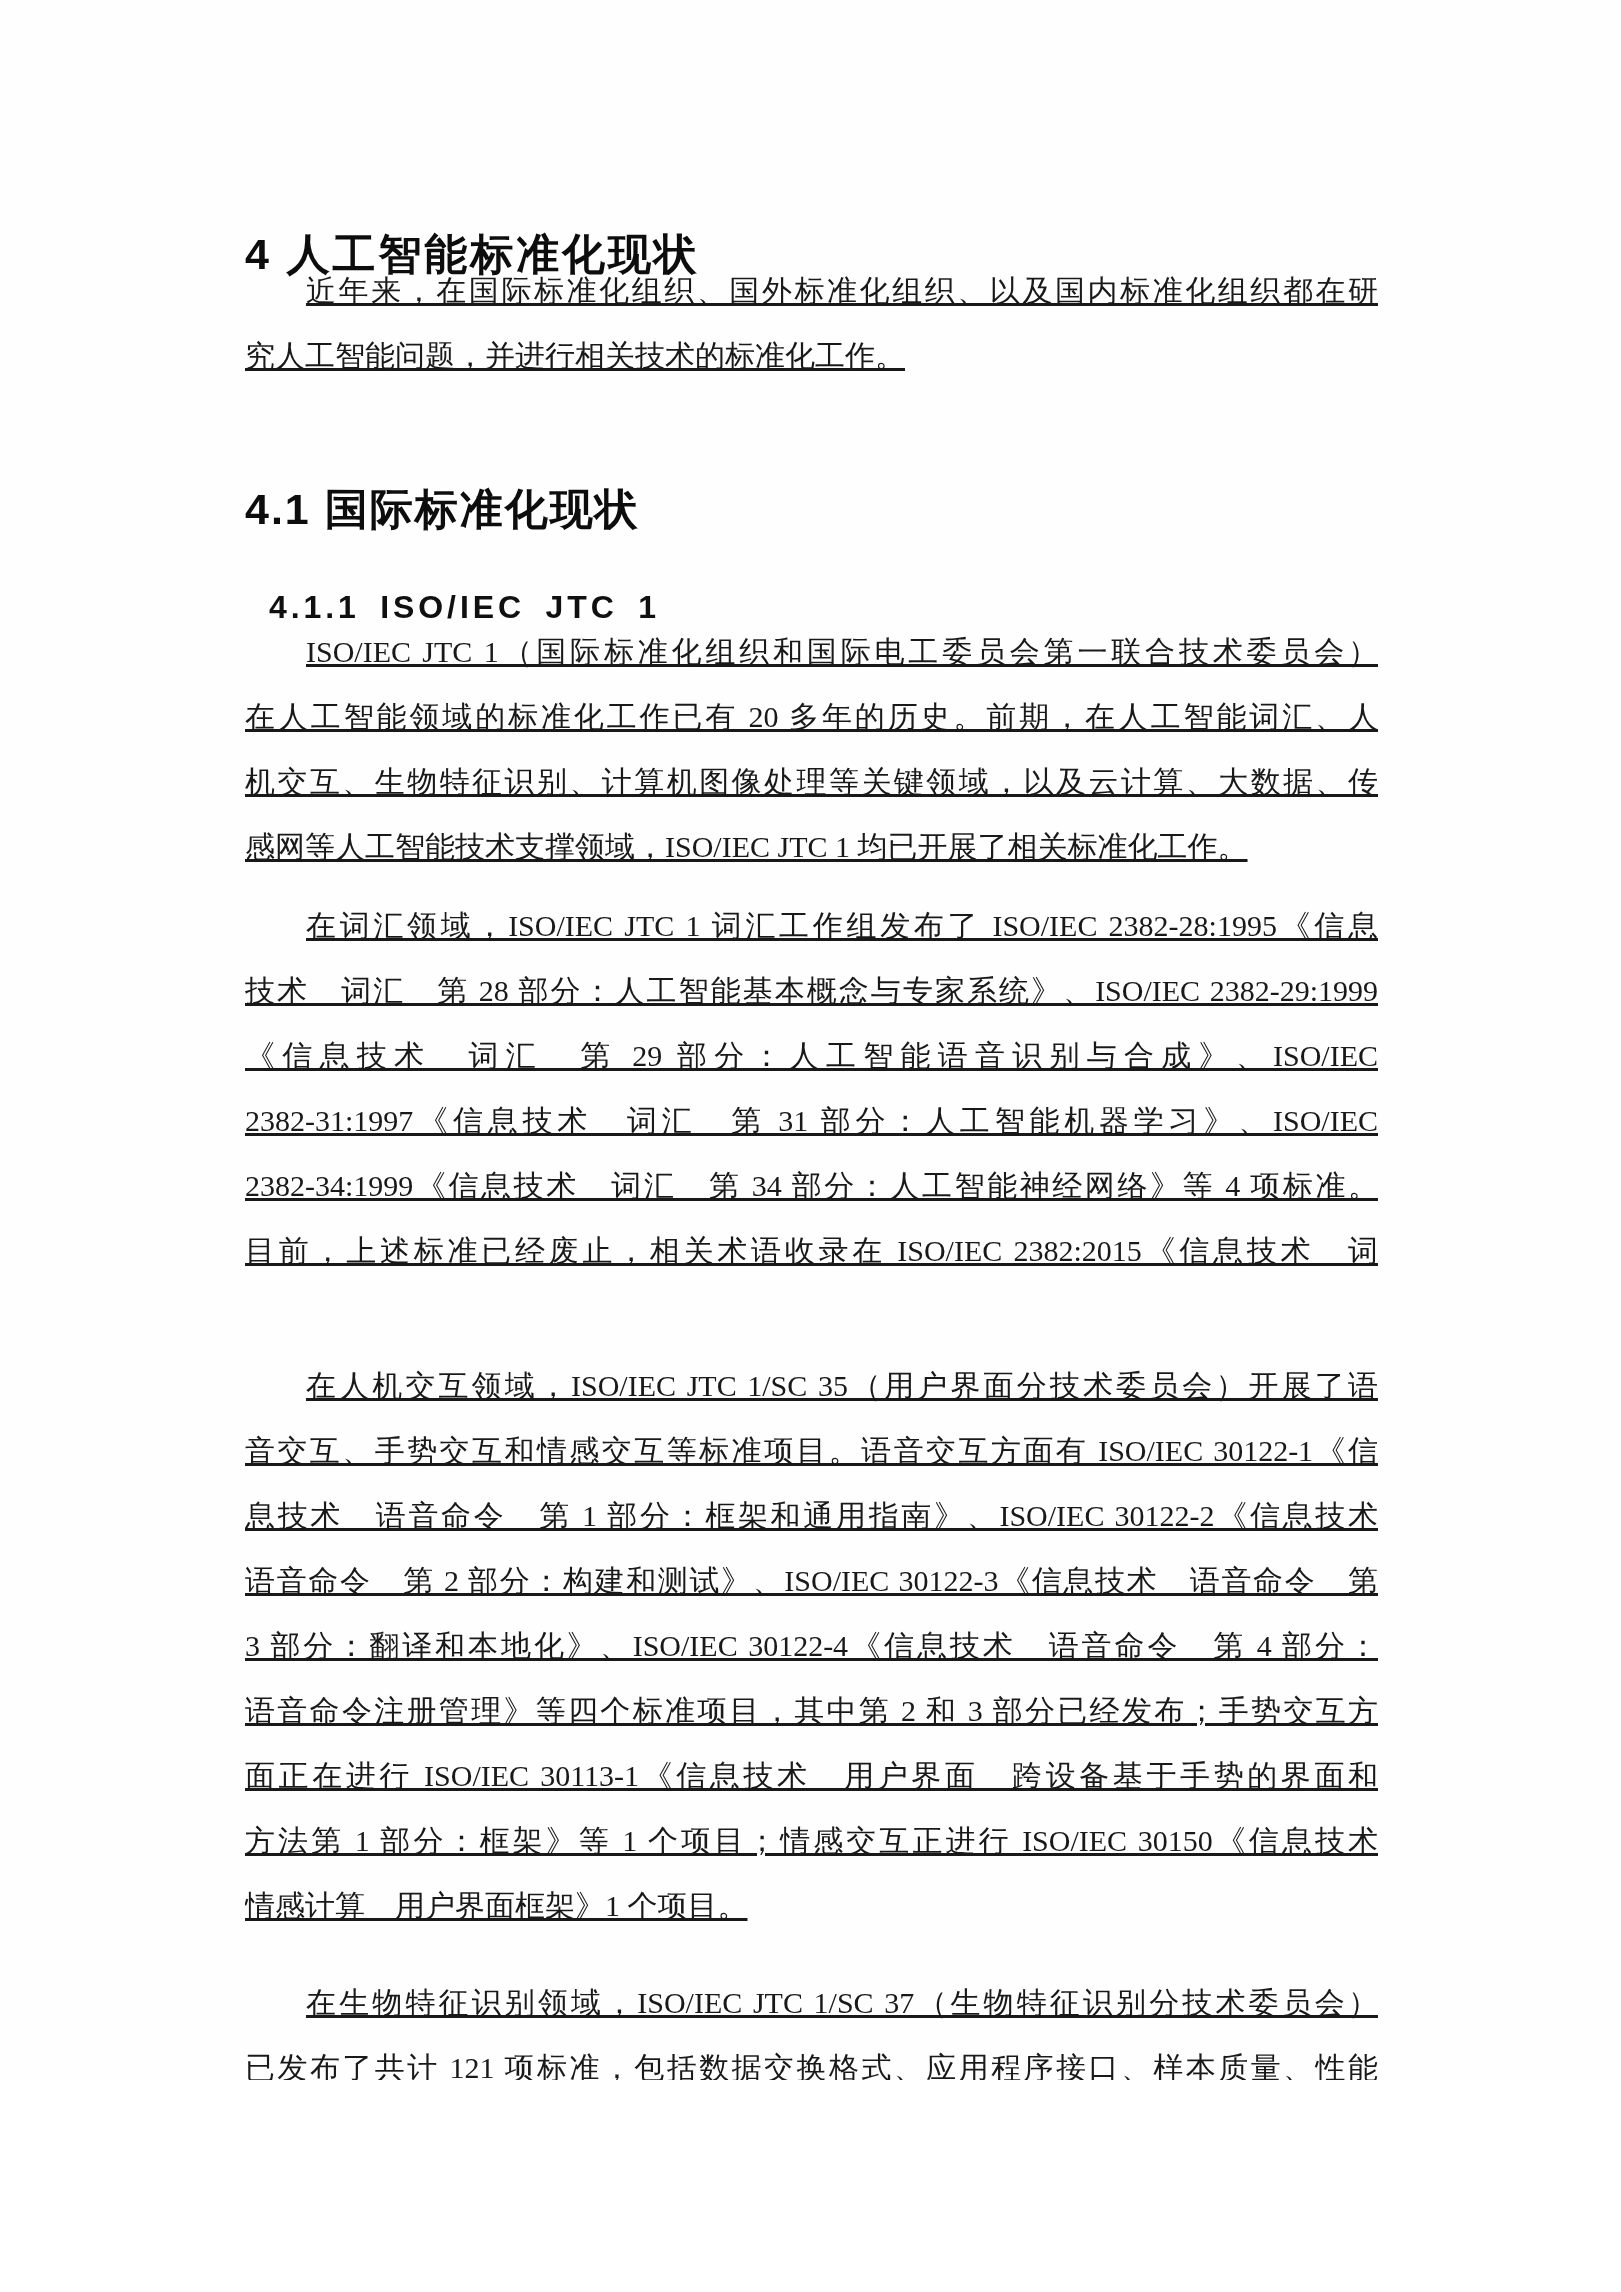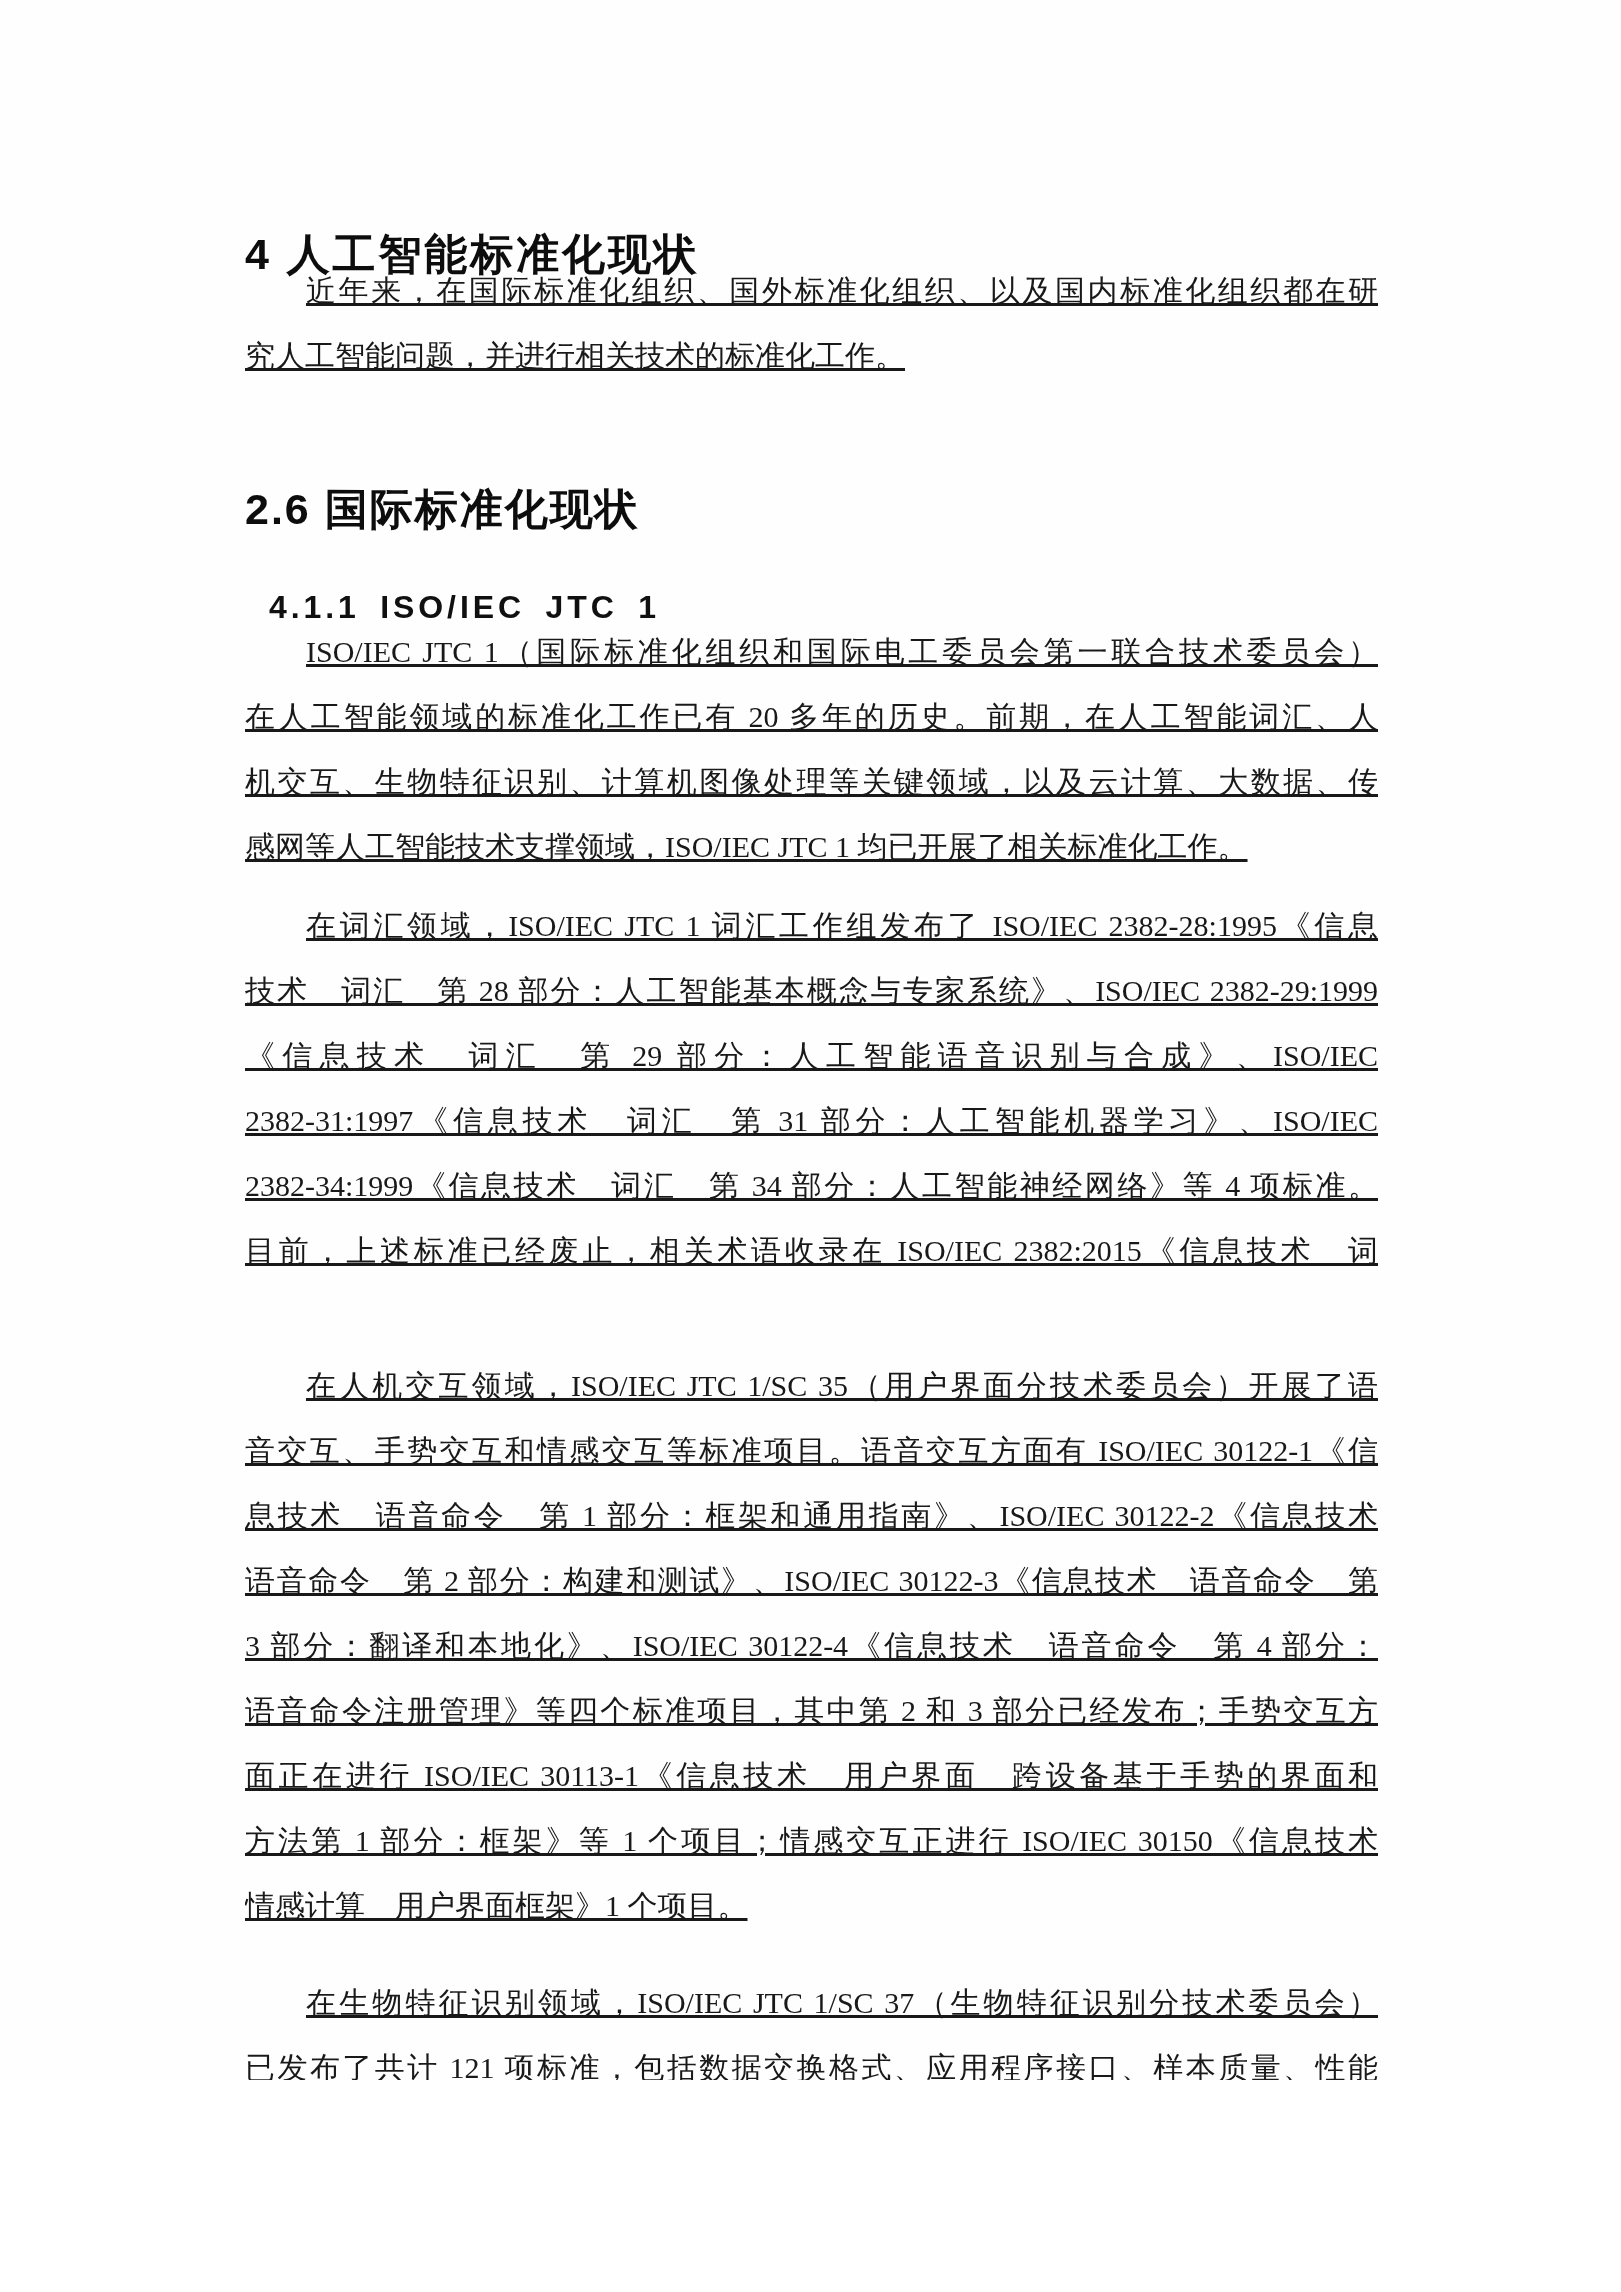--- a/index.html
+++ b/index.html
@@ -85,21 +85,21 @@
 
 <div class="page">
 
   <h1 class="block chapter-heading">4 人工智能标准化现状</h1>
 
   <div class="block para para-intro">
     <div class="line indent">近年来，在国际标准化组织、国外标准化组织、以及国内标准化组织都在研</div>
     <div class="line para-end">究人工智能问题，并进行相关技术的标准化工作。</div>
   </div>
 
-  <h2 class="block section-heading">2.6 国际标准化现状</h2>
+  <h2 class="block section-heading">4.1 国际标准化现状</h2>
 
   <h3 class="block subsection-heading">4.1.1 ISO/IEC JTC 1</h3>
 
   <div class="block para para-jtc1">
     <div class="line indent">ISO/IEC JTC 1（国际标准化组织和国际电工委员会第一联合技术委员会）</div>
     <div class="line">在人工智能领域的标准化工作已有 20 多年的历史。前期，在人工智能词汇、人</div>
     <div class="line">机交互、生物特征识别、计算机图像处理等关键领域，以及云计算、大数据、传</div>
     <div class="line para-end">感网等人工智能技术支撑领域，ISO/IEC JTC 1 均已开展了相关标准化工作。</div>
   </div>
 

